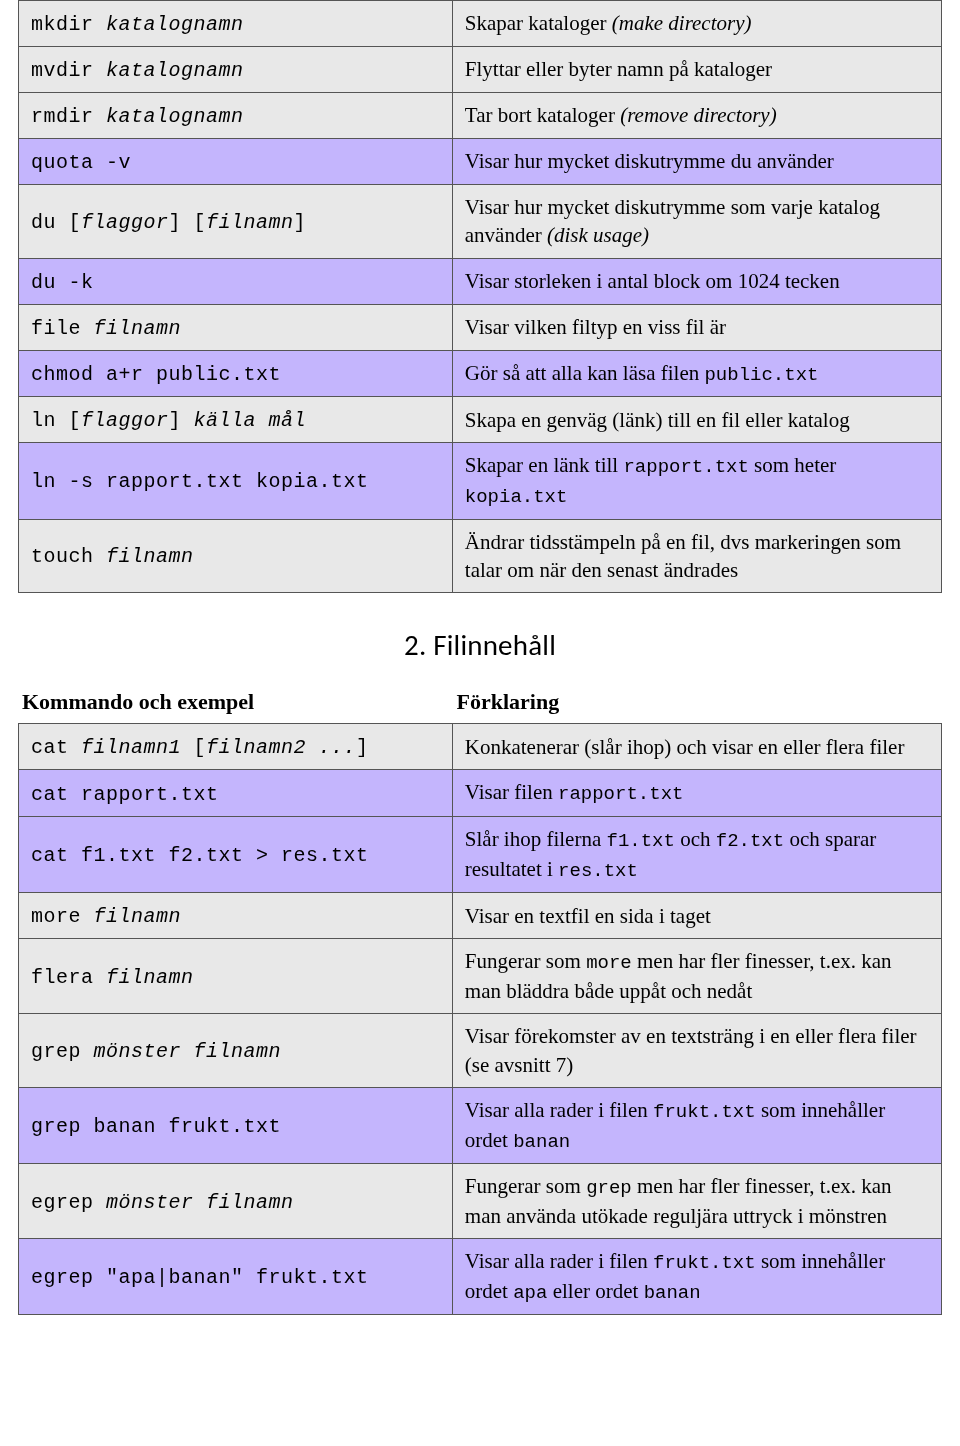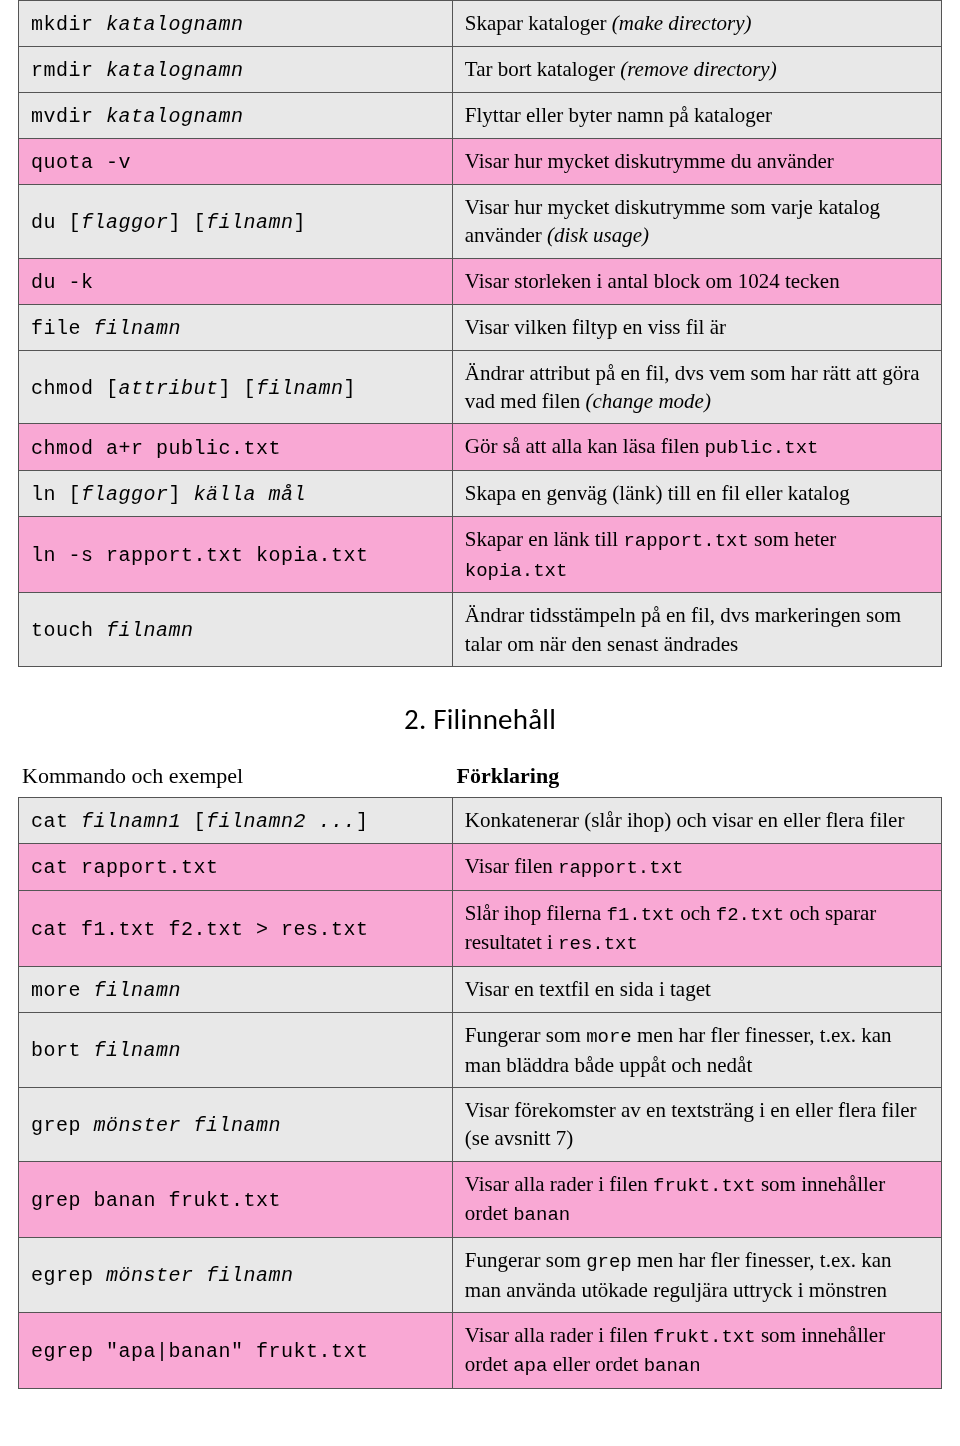--- a/index.html
+++ b/index.html
@@ -22,21 +22,21 @@
   table.cmd col.left  { width: 47%; }
   table.cmd col.right { width: 53%; }
   table.cmd td {
     border: 1px solid #555555;
     padding: 8px 12px;
     vertical-align: middle;
     font-size: 21px;
     line-height: 1.35;
   }
   tr.shaded td { background: #e8e8e8; }
-  tr.plain  td { background: #f9a8d4; }
+  tr.plain  td { background: #c4b5fd; }
   .code {
     font-family: "Courier New", Courier, monospace;
     font-size: 20px;
     letter-spacing: 0.5px;
   }
   .arg { font-style: italic; }
   .desc-it { font-style: italic; font-family: Liberation Serif, serif; }
   .code-inline {
     font-family: "Courier New", Courier, monospace;
     font-size: 19px;
@@ -47,63 +47,59 @@
     font-size: 29px;
     text-align: center;
     margin: 34px 0 26px 0;
     letter-spacing: 0.2px;
   }
   .col-headers {
     display: flex;
     font-size: 22px;
     margin: 0 0 8px 0;
   }
-  .col-headers .lh { width: 47%; padding-left: 4px; }
+  .col-headers .lh { width: 47%; padding-left: 4px; font-weight: bold; }
   .col-headers .rh { width: 53%; padding-left: 4px; font-weight: bold; }
 </style>
 </head>
 <body>
 
 <table class="cmd" id="table1">
   <colgroup>
       <col class="left">
       <col class="right">
     </colgroup>
   <tbody>
       <tr class="shaded">
         <td><span class="code">mkdir </span><span class="code arg">katalognamn</span></td>
         <td><span>Skapar kataloger </span><span class="desc-it">(make directory)</span></td>
       </tr>
       <tr class="shaded">
+        <td><span class="code">mvdir </span><span class="code arg">katalognamn</span></td>
+        <td><span>Flyttar eller byter namn på kataloger</span></td>
+      </tr>
+      <tr class="shaded">
         <td><span class="code">rmdir </span><span class="code arg">katalognamn</span></td>
         <td><span>Tar bort kataloger </span><span class="desc-it">(remove directory)</span></td>
-      </tr>
-      <tr class="shaded">
-        <td><span class="code">mvdir </span><span class="code arg">katalognamn</span></td>
-        <td><span>Flyttar eller byter namn på kataloger</span></td>
       </tr>
       <tr class="plain">
         <td><span class="code">quota -v</span></td>
         <td><span>Visar hur mycket diskutrymme du använder</span></td>
       </tr>
       <tr class="shaded">
         <td><span class="code">du [</span><span class="code arg">flaggor</span><span class="code">] [</span><span class="code arg">filnamn</span><span class="code">]</span></td>
         <td><span>Visar hur mycket diskutrymme som varje katalog använder </span><span class="desc-it">(disk usage)</span></td>
       </tr>
       <tr class="plain">
         <td><span class="code">du -k</span></td>
         <td><span>Visar storleken i antal block om 1024 tecken</span></td>
       </tr>
       <tr class="shaded">
         <td><span class="code">file </span><span class="code arg">filnamn</span></td>
         <td><span>Visar vilken filtyp en viss fil är</span></td>
-      </tr>
-      <tr class="shaded">
-        <td><span class="code">chmod [</span><span class="code arg">attribut</span><span class="code">] [</span><span class="code arg">filnamn</span><span class="code">]</span></td>
-        <td><span>Ändrar attribut på en fil, dvs vem som har rätt att göra vad med filen </span><span class="desc-it">(change mode)</span></td>
       </tr>
       <tr class="plain">
         <td><span class="code">chmod a+r public.txt</span></td>
         <td><span>Gör så att alla kan läsa filen </span><span class="code-inline">public.txt</span></td>
       </tr>
       <tr class="shaded">
         <td><span class="code">ln [</span><span class="code arg">flaggor</span><span class="code">] </span><span class="code arg">källa mål</span></td>
         <td><span>Skapa en genväg (länk) till en fil eller katalog</span></td>
       </tr>
       <tr class="plain">
@@ -140,21 +136,21 @@
       </tr>
       <tr class="plain">
         <td><span class="code">cat f1.txt f2.txt &gt; res.txt</span></td>
         <td><span>Slår ihop filerna </span><span class="code-inline">f1.txt</span><span> och </span><span class="code-inline">f2.txt</span><span> och sparar resultatet i </span><span class="code-inline">res.txt</span></td>
       </tr>
       <tr class="shaded">
         <td><span class="code">more </span><span class="code arg">filnamn</span></td>
         <td><span>Visar en textfil en sida i taget</span></td>
       </tr>
       <tr class="shaded">
-        <td><span class="code">bort </span><span class="code arg">filnamn</span></td>
+        <td><span class="code">flera </span><span class="code arg">filnamn</span></td>
         <td><span>Fungerar som </span><span class="code-inline">more</span><span> men har fler finesser, t.ex. kan man bläddra både uppåt och nedåt</span></td>
       </tr>
       <tr class="shaded">
         <td><span class="code">grep </span><span class="code arg">mönster filnamn</span></td>
         <td><span>Visar förekomster av en textsträng i en eller flera filer (se avsnitt 7)</span></td>
       </tr>
       <tr class="plain">
         <td><span class="code">grep banan frukt.txt</span></td>
         <td><span>Visar alla rader i filen </span><span class="code-inline">frukt.txt</span><span> som innehåller ordet </span><span class="code-inline">banan</span></td>
       </tr>

